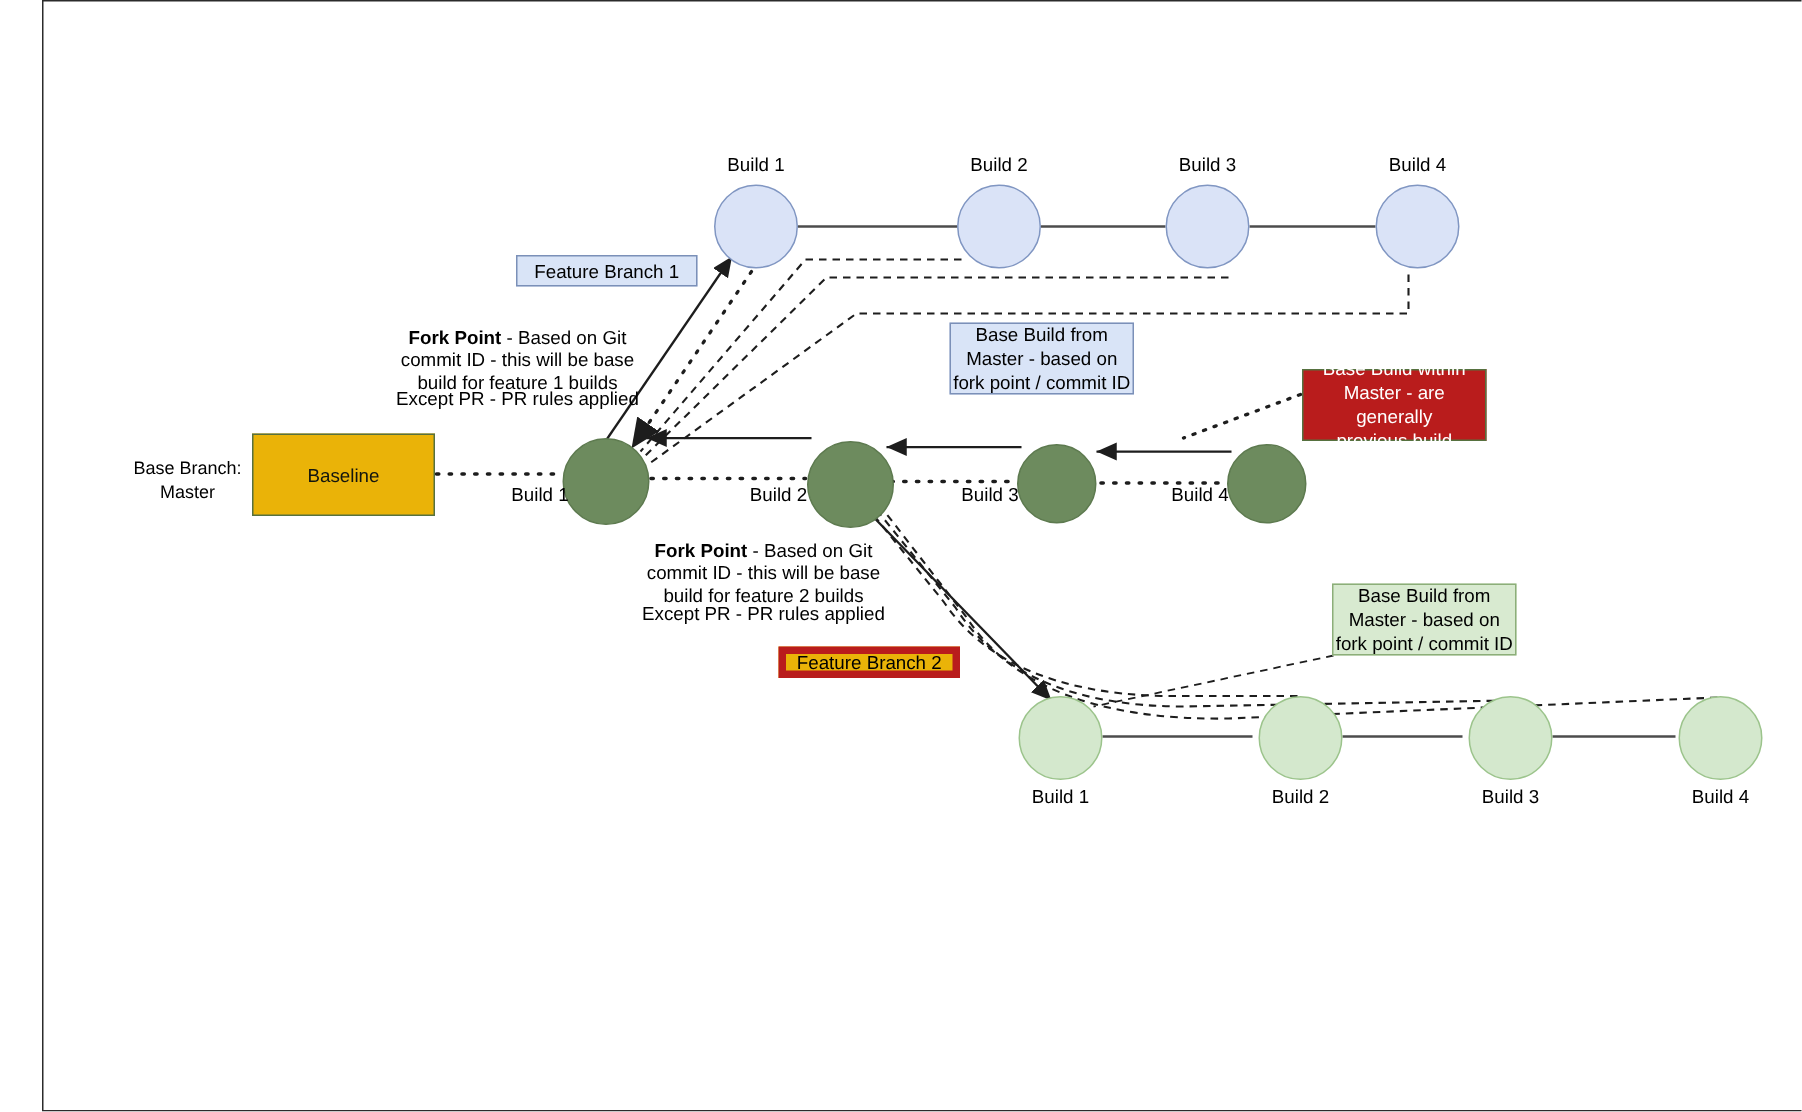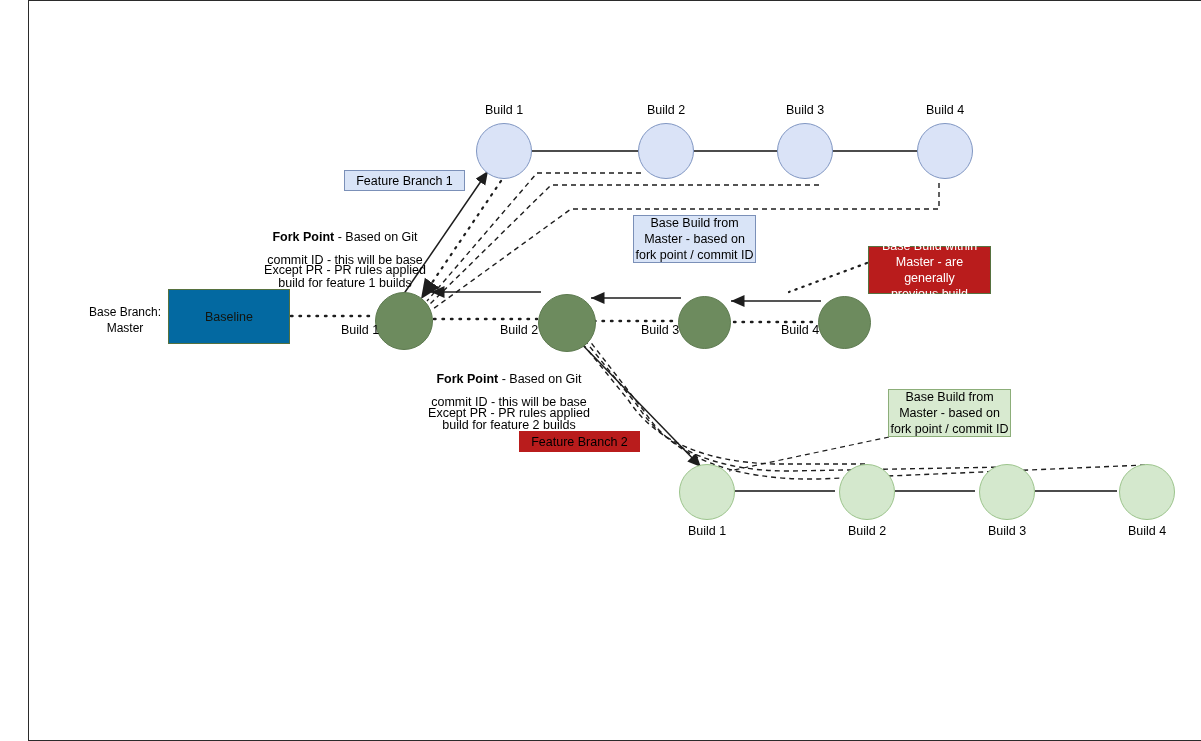--- a/index.html
+++ b/index.html
@@ -56,32 +56,32 @@
     border-radius: 0;
     display: flex;
     align-items: center;
     justify-content: center;
     text-align: center;
     font-size: 12.5px;
     line-height: 16px;
     white-space: pre-line;
   }
   .box-baseline {
-    background: #0369a1;
+    background: #eab308;
     border: 1px solid #56713f;
     color: #12150f;
     font-size: 12.5px;
   }
   .tag-blue {
     background: #d9e4f7;
     border: 1px solid #7b90b8;
     color: #000000;
   }
   .tag-green {
-    background: #b91c1c;
+    background: #eab308;
     border: 5px solid #b91c1c;
     color: #000000;
   }
   .callout-blue {
     background: #d9e4f7;
     border: 1px solid #7b90b8;
     color: #000000;
   }
   .callout-green-light {
     background: #d8ead0;
@@ -89,21 +89,21 @@
     color: #000000;
   }
   .callout-green-dark {
     background: #b91c1c;
     border: 1px solid #56713f;
     color: #ffffff;
   }
   .ann {
     position: absolute;
     font-size: 12.5px;
-    line-height: 23px;
+    line-height: 15px;
     color: #000000;
     text-align: center;
     white-space: pre-line;
   }
   .ann b { font-weight: bold; }
   .side-label {
     position: absolute;
     font-size: 12px;
     line-height: 16px;
     color: #000000;

